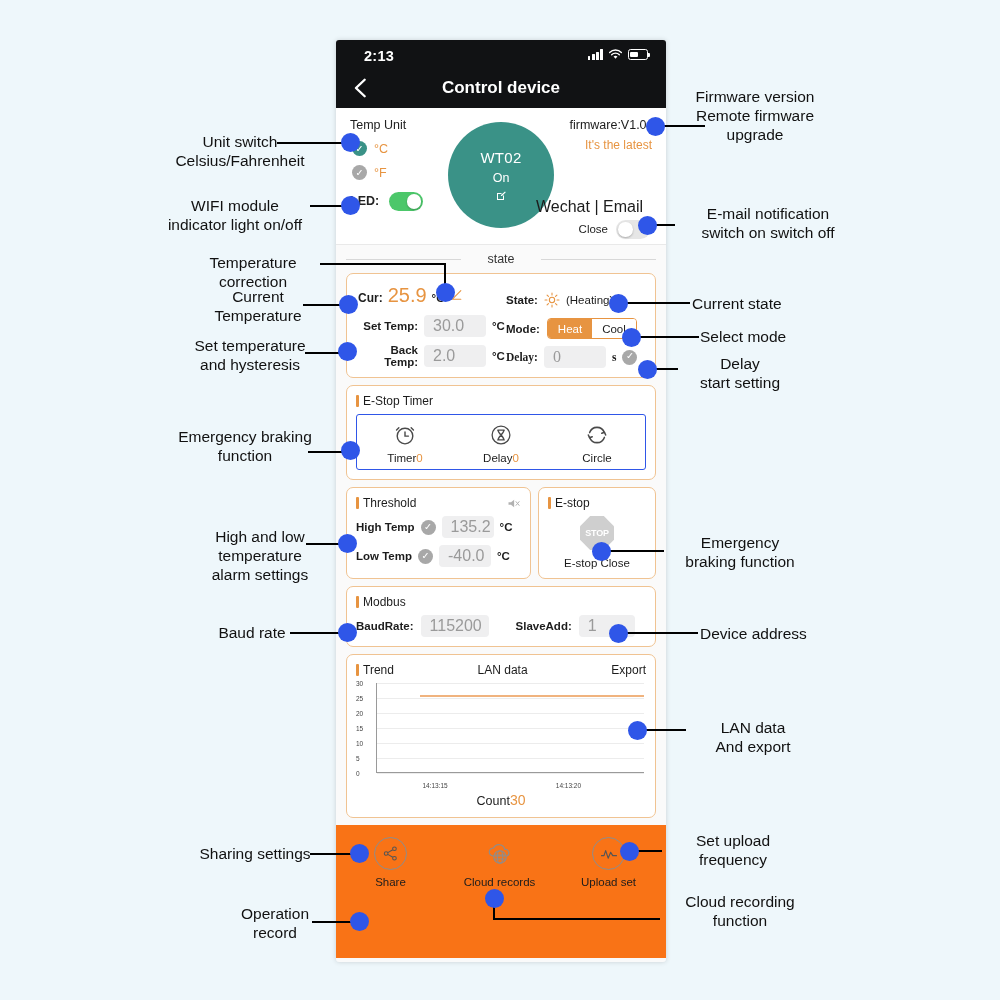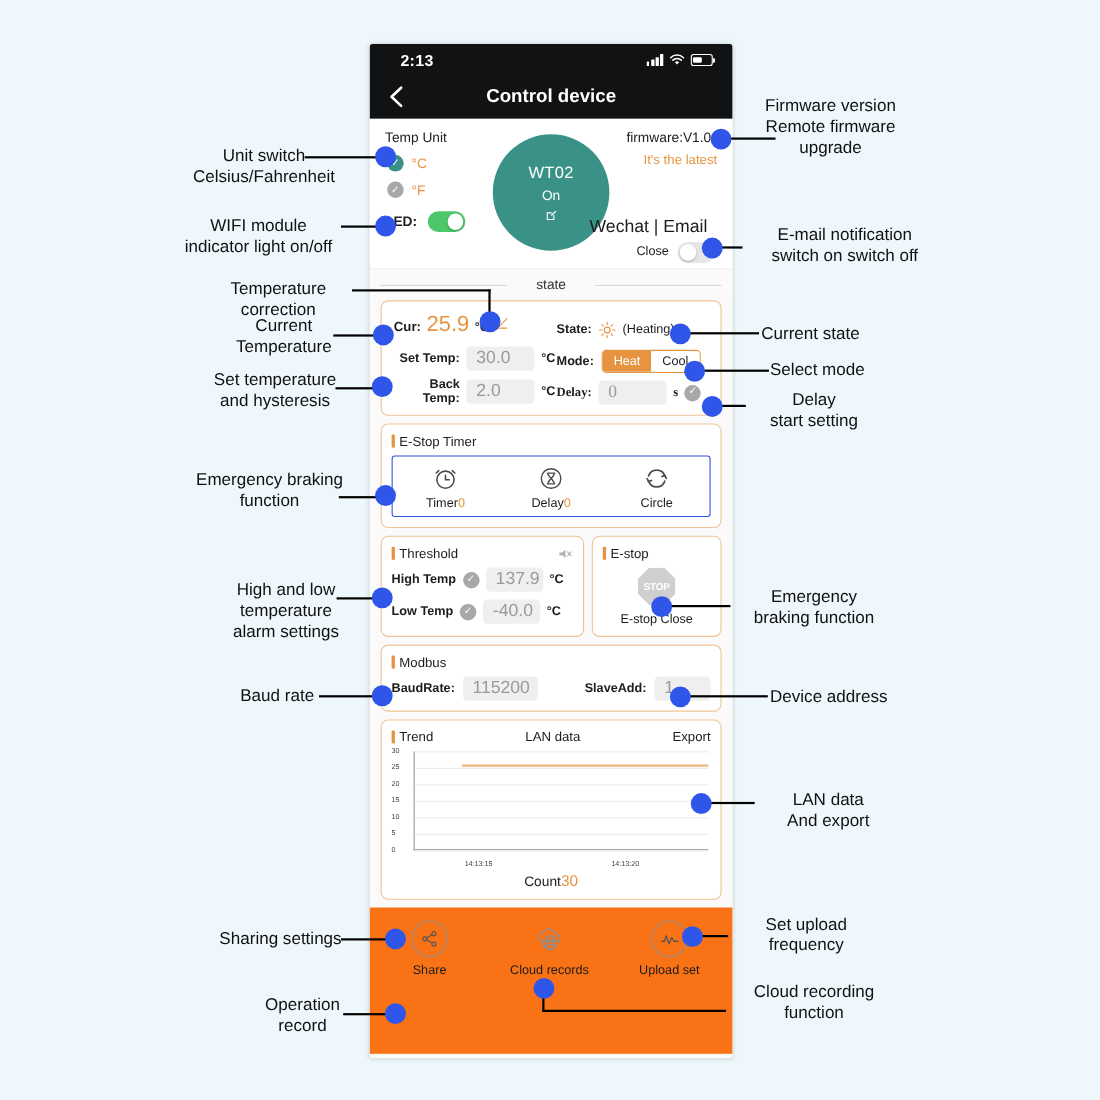--- a/index.html
+++ b/index.html
@@ -387,21 +387,21 @@
         <div style="display:flex; align-items:flex-start; justify-content:space-between;">
           <div class="card-title">Threshold</div>
           <svg class="mute" width="15" height="15" viewBox="0 0 24 24">
             <path d="M4 10l4 0 5-4v12l-5-4-4 0z" fill="#555"></path>
             <path d="M16 9l5 6M21 9l-5 6" stroke="#555" stroke-width="1.6" stroke-linecap="round"></path>
           </svg>
         </div>
         <div class="row" style="gap:6px; margin-bottom:7px;">
           <span class="lbl">High Temp</span>
           <span class="chk off">✓</span>
-          <span class="inp" style="width:52px;">137.9</span>
+          <span class="inp" style="width:52px;">135.2</span>
           <span class="unit-small">°C</span>
         </div>
         <div class="row" style="gap:6px;">
           <span class="lbl">Low  Temp</span>
           <span class="chk off">✓</span>
           <span class="inp" style="width:52px;">-40.0</span>
           <span class="unit-small">°C</span>
         </div>
       </div>
       <div class="card right">
@@ -411,21 +411,21 @@
           <div class="estop-cl">E-stop Close</div>
         </div>
       </div>
     </div>
 
     <div class="card">
       <div class="card-title">Modbus</div>
       <div class="row" style="gap:7px;">
         <span class="lbl">BaudRate:</span>
         <span class="inp" style="width:68px;">115200</span>
-        <span class="lbl" style="margin-left:36px;">SlaveAdd:</span>
+        <span class="lbl" style="margin-left:20px;">SlaveAdd:</span>
         <span class="inp" style="width:56px;">1</span>
       </div>
     </div>
 
     <div class="card">
       <div class="trend-head">
         <div class="card-title" style="margin-bottom:0;">Trend</div>
         <div class="trend-mid">LAN data</div>
         <div class="trend-exp">Export</div>
       </div>

